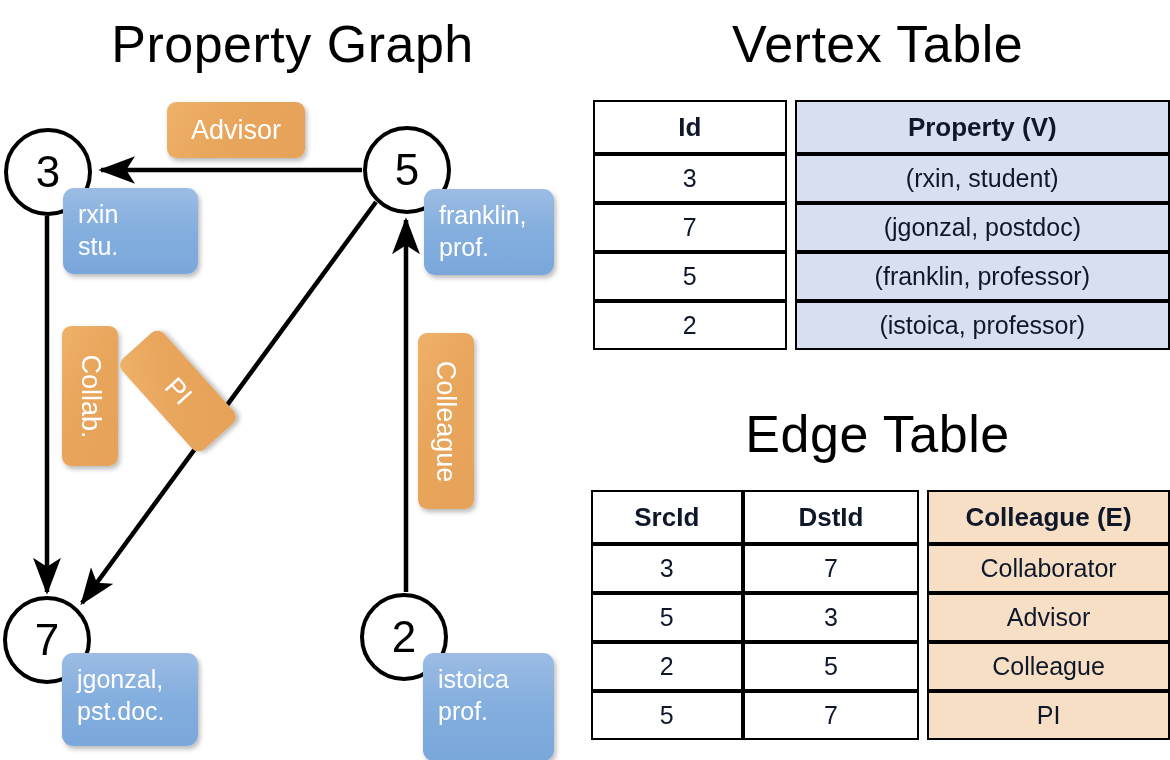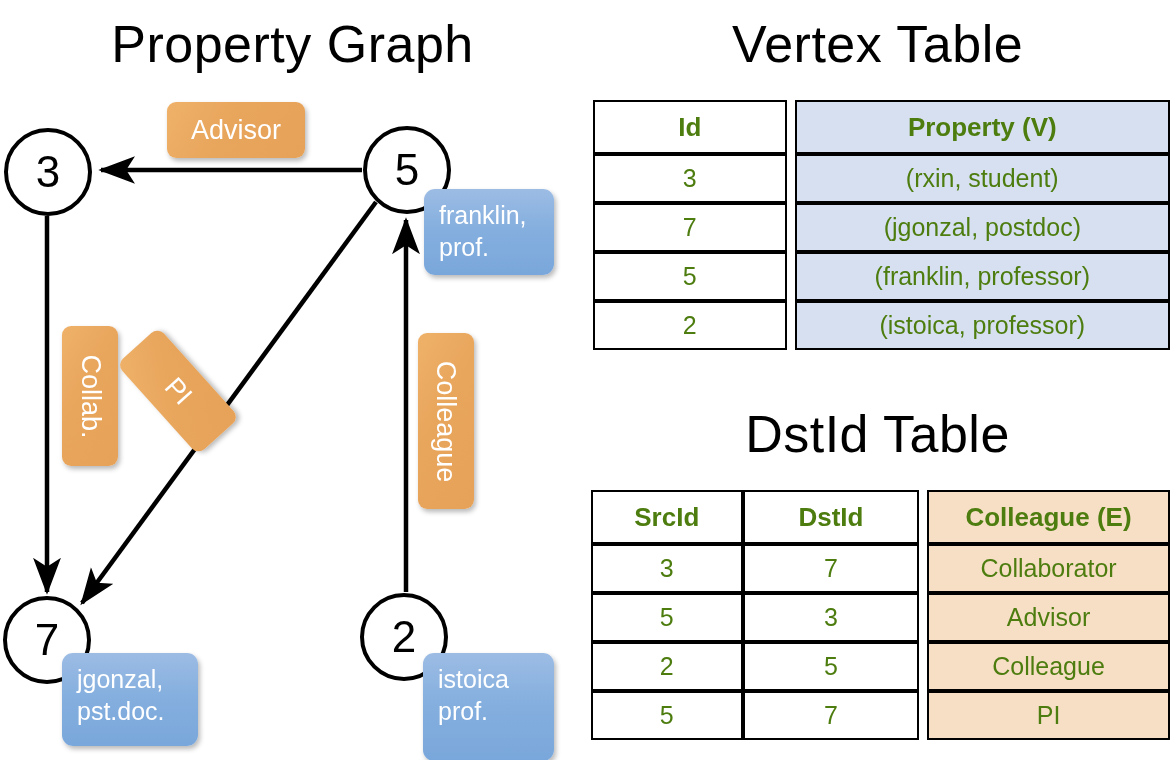--- a/index.html
+++ b/index.html
@@ -96,21 +96,21 @@
   }
   .edge-label span { display: block; }
 
   
   .data-table {
     position: absolute;
     border-collapse: separate;
     border-spacing: 0;
     font-family: "Liberation Sans", sans-serif;
     font-weight: 300;
-    color: #4d7c0f;
+    color: #0f172a;
   }
   .data-table td, .data-table th {
     border: 2px solid #000000;
     text-align: center;
     font-weight: 300;
     padding: 0;
     background: #ffffff;
     font-size: 25px;
     height: 45px;
     vertical-align: middle;
@@ -141,21 +141,21 @@
 </style>
 </head>
 <body>
 
 <div id="root">
 
   <div class="title" id="title-property-graph">Property Graph</div>
 
   <div class="title" id="title-vertex-table">Vertex Table</div>
 
-  <div class="title" id="title-edge-table">DstId Table</div>
+  <div class="title" id="title-edge-table">Edge Table</div>
 
   <div id="graph-panel">
 
     <svg id="graph-svg" viewBox="0 0 585 760">
       <defs>
         <marker id="arrowhead" markerWidth="9" markerHeight="9" refX="7.6" refY="3.1" orient="auto" markerUnits="strokeWidth">
           <path d="M0,0 L8.2,3.1 L0,6.2 L2.0,3.1 Z" fill="#000000"></path>
         </marker>
       </defs>
 
@@ -177,20 +177,22 @@
     </div>
 
     <div class="node-circle" style="left:3px; top:596px;">
       <span>7</span>
     </div>
 
     <div class="node-circle" style="left:360px; top:593px;">
       <span>2</span>
     </div>
 
+    <div class="prop-box" style="left:63px; top:188px; width:135px; height:86px;">rxin
+stu.</div>
 
     <div class="prop-box" style="left:424px; top:189px; width:130px; height:86px;">franklin,
 prof.</div>
 
     <div class="prop-box" style="left:62px; top:653px; width:136px; height:93px;">jgonzal,
 pst.doc.</div>
 
     <div class="prop-box" style="left:423px; top:653px; width:131px; height:108px;">istoica
 prof.</div>
 

